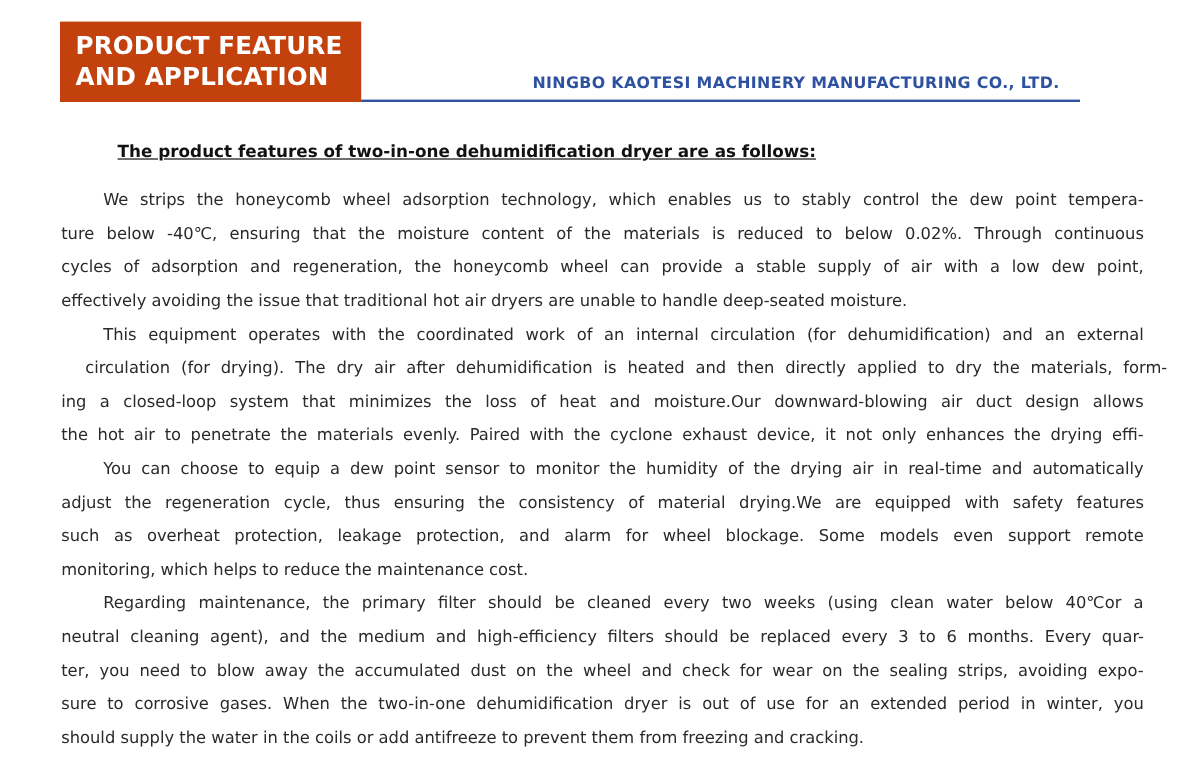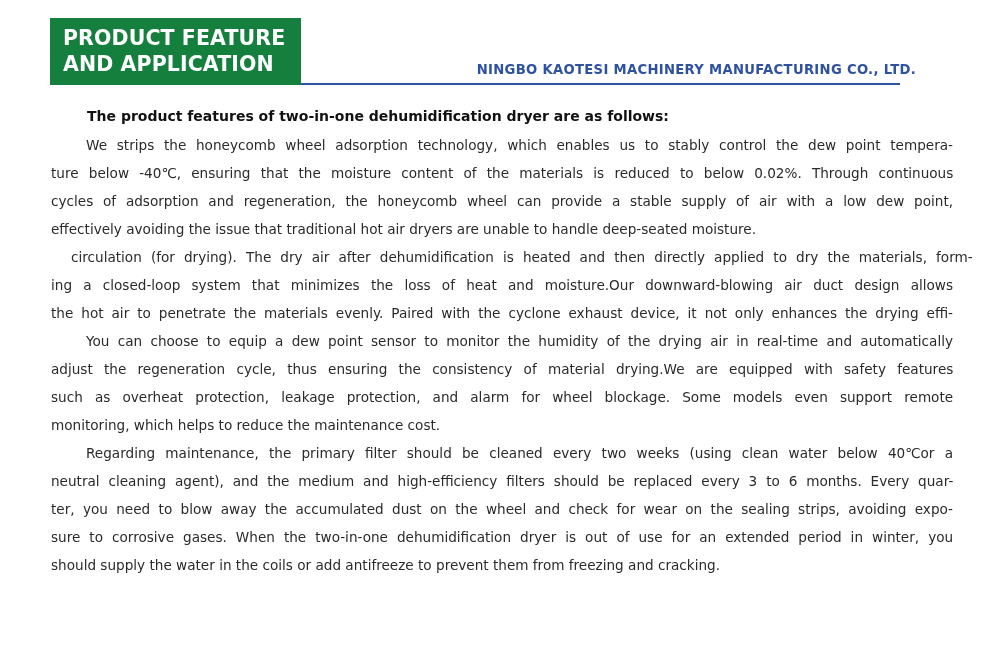--- a/index.html
+++ b/index.html
@@ -14,21 +14,21 @@
       overflow: hidden;
       font-family: "DejaVu Sans", sans-serif;
       color: #222222;
     }
     .title-box {
       position: absolute;
       left: 50px;
       top: 18px;
       width: 251px;
       height: 67px;
-      background: #15803d;
+      background: #c2410c;
       box-sizing: border-box;
       padding: 7px 0 0 13px;
     }
     .title-line {
       display: block;
       color: #ffffff;
       font-family: "DejaVu Sans", sans-serif;
       font-weight: bold;
       font-size: 20.5px;
       line-height: 26px;
@@ -38,47 +38,48 @@
     .header-rule {
       position: absolute;
       left: 301px;
       top: 83px;
       width: 599px;
       height: 2px;
       background: #2f52a0;
     }
     .company-name {
       position: absolute;
-      left: 460px;
+      left: 427px;
       top: 61px;
       width: 456px;
       text-align: right;
       color: #2f52a0;
       font-family: "DejaVu Sans", sans-serif;
       font-weight: bold;
       font-size: 13.2px;
       line-height: 18px;
       letter-spacing: 0.3px;
       white-space: nowrap;
     }
     .content {
       position: absolute;
       left: 51px;
       top: 101px;
       width: 902px;
     }
     .section-heading {
-      margin: 1px;
+      margin: 12px;
       padding-left: 35px;
       font-family: "DejaVu Sans", sans-serif;
       font-weight: bold;
       font-size: 14px;
       line-height: 28px;
       color: #111111;
       white-space: nowrap;
+      text-decoration: underline;
     }
     .para {
       margin: 0;
       font-family: "DejaVu Sans", sans-serif;
       font-size: 13.6px;
       line-height: 28px;
       color: #2a2a2a;
       text-align: justify;
       text-align-last: left;
     }
@@ -110,20 +111,21 @@
   <h2 class="section-heading">The product features of two-in-one dehumidification dryer are as follows:</h2>
 
   <div class="para">
     <span class="line indent" style="white-space: nowrap; display: block; word-spacing: 5.1875px;">We strips the honeycomb wheel adsorption technology, which enables us to stably control the dew point tempera-</span>
     <span class="line" style="white-space: nowrap; display: block; word-spacing: 5.88235px;">ture below -40℃, ensuring that the moisture content of the materials is reduced to below 0.02%. Through continuous</span>
     <span class="line" style="white-space: nowrap; display: block; word-spacing: 5.47368px;">cycles of adsorption and regeneration, the honeycomb wheel can provide a stable supply of air with a low dew point,</span>
     <span class="line last" style="white-space: nowrap; display: block;">effectively avoiding the issue that traditional hot air dryers are unable to handle deep-seated moisture.</span>
   </div>
 
   <div class="para">
+    <span class="line indent" style="white-space: nowrap; display: block; word-spacing: 5.4px;">This equipment operates with the coordinated work of an internal circulation (for dehumidification) and an external</span>
     <span class="line" style="white-space: nowrap; display: block; word-spacing: 4.77778px; margin-left: 20px;">circulation (for drying). The dry air after dehumidification is heated and then directly applied to dry the materials, form-</span>
     <span class="line" style="white-space: nowrap; display: block; word-spacing: 6.875px;">ing a closed-loop system that minimizes the loss of heat and moisture.Our downward-blowing air duct design allows</span>
     <span class="line" style="white-space: nowrap; display: block; word-spacing: 3.65px;">the hot air to penetrate the materials evenly. Paired with the cyclone exhaust device, it not only enhances the drying effi-</span>
   </div>
 
   <div class="para">
     <span class="line indent" style="white-space: nowrap; display: block; word-spacing: 3.95px;">You can choose to equip a dew point sensor to monitor the humidity of the drying air in real-time and automatically</span>
     <span class="line" style="white-space: nowrap; display: block; word-spacing: 6.93333px;">adjust the regeneration cycle, thus ensuring the consistency of material drying.We are equipped with safety features</span>
     <span class="line" style="white-space: nowrap; display: block; word-spacing: 7.8px;">such as overheat protection, leakage protection, and alarm for wheel blockage. Some models even support remote</span>
     <span class="line last" style="white-space: nowrap; display: block;">monitoring, which helps to reduce the maintenance cost.</span>

